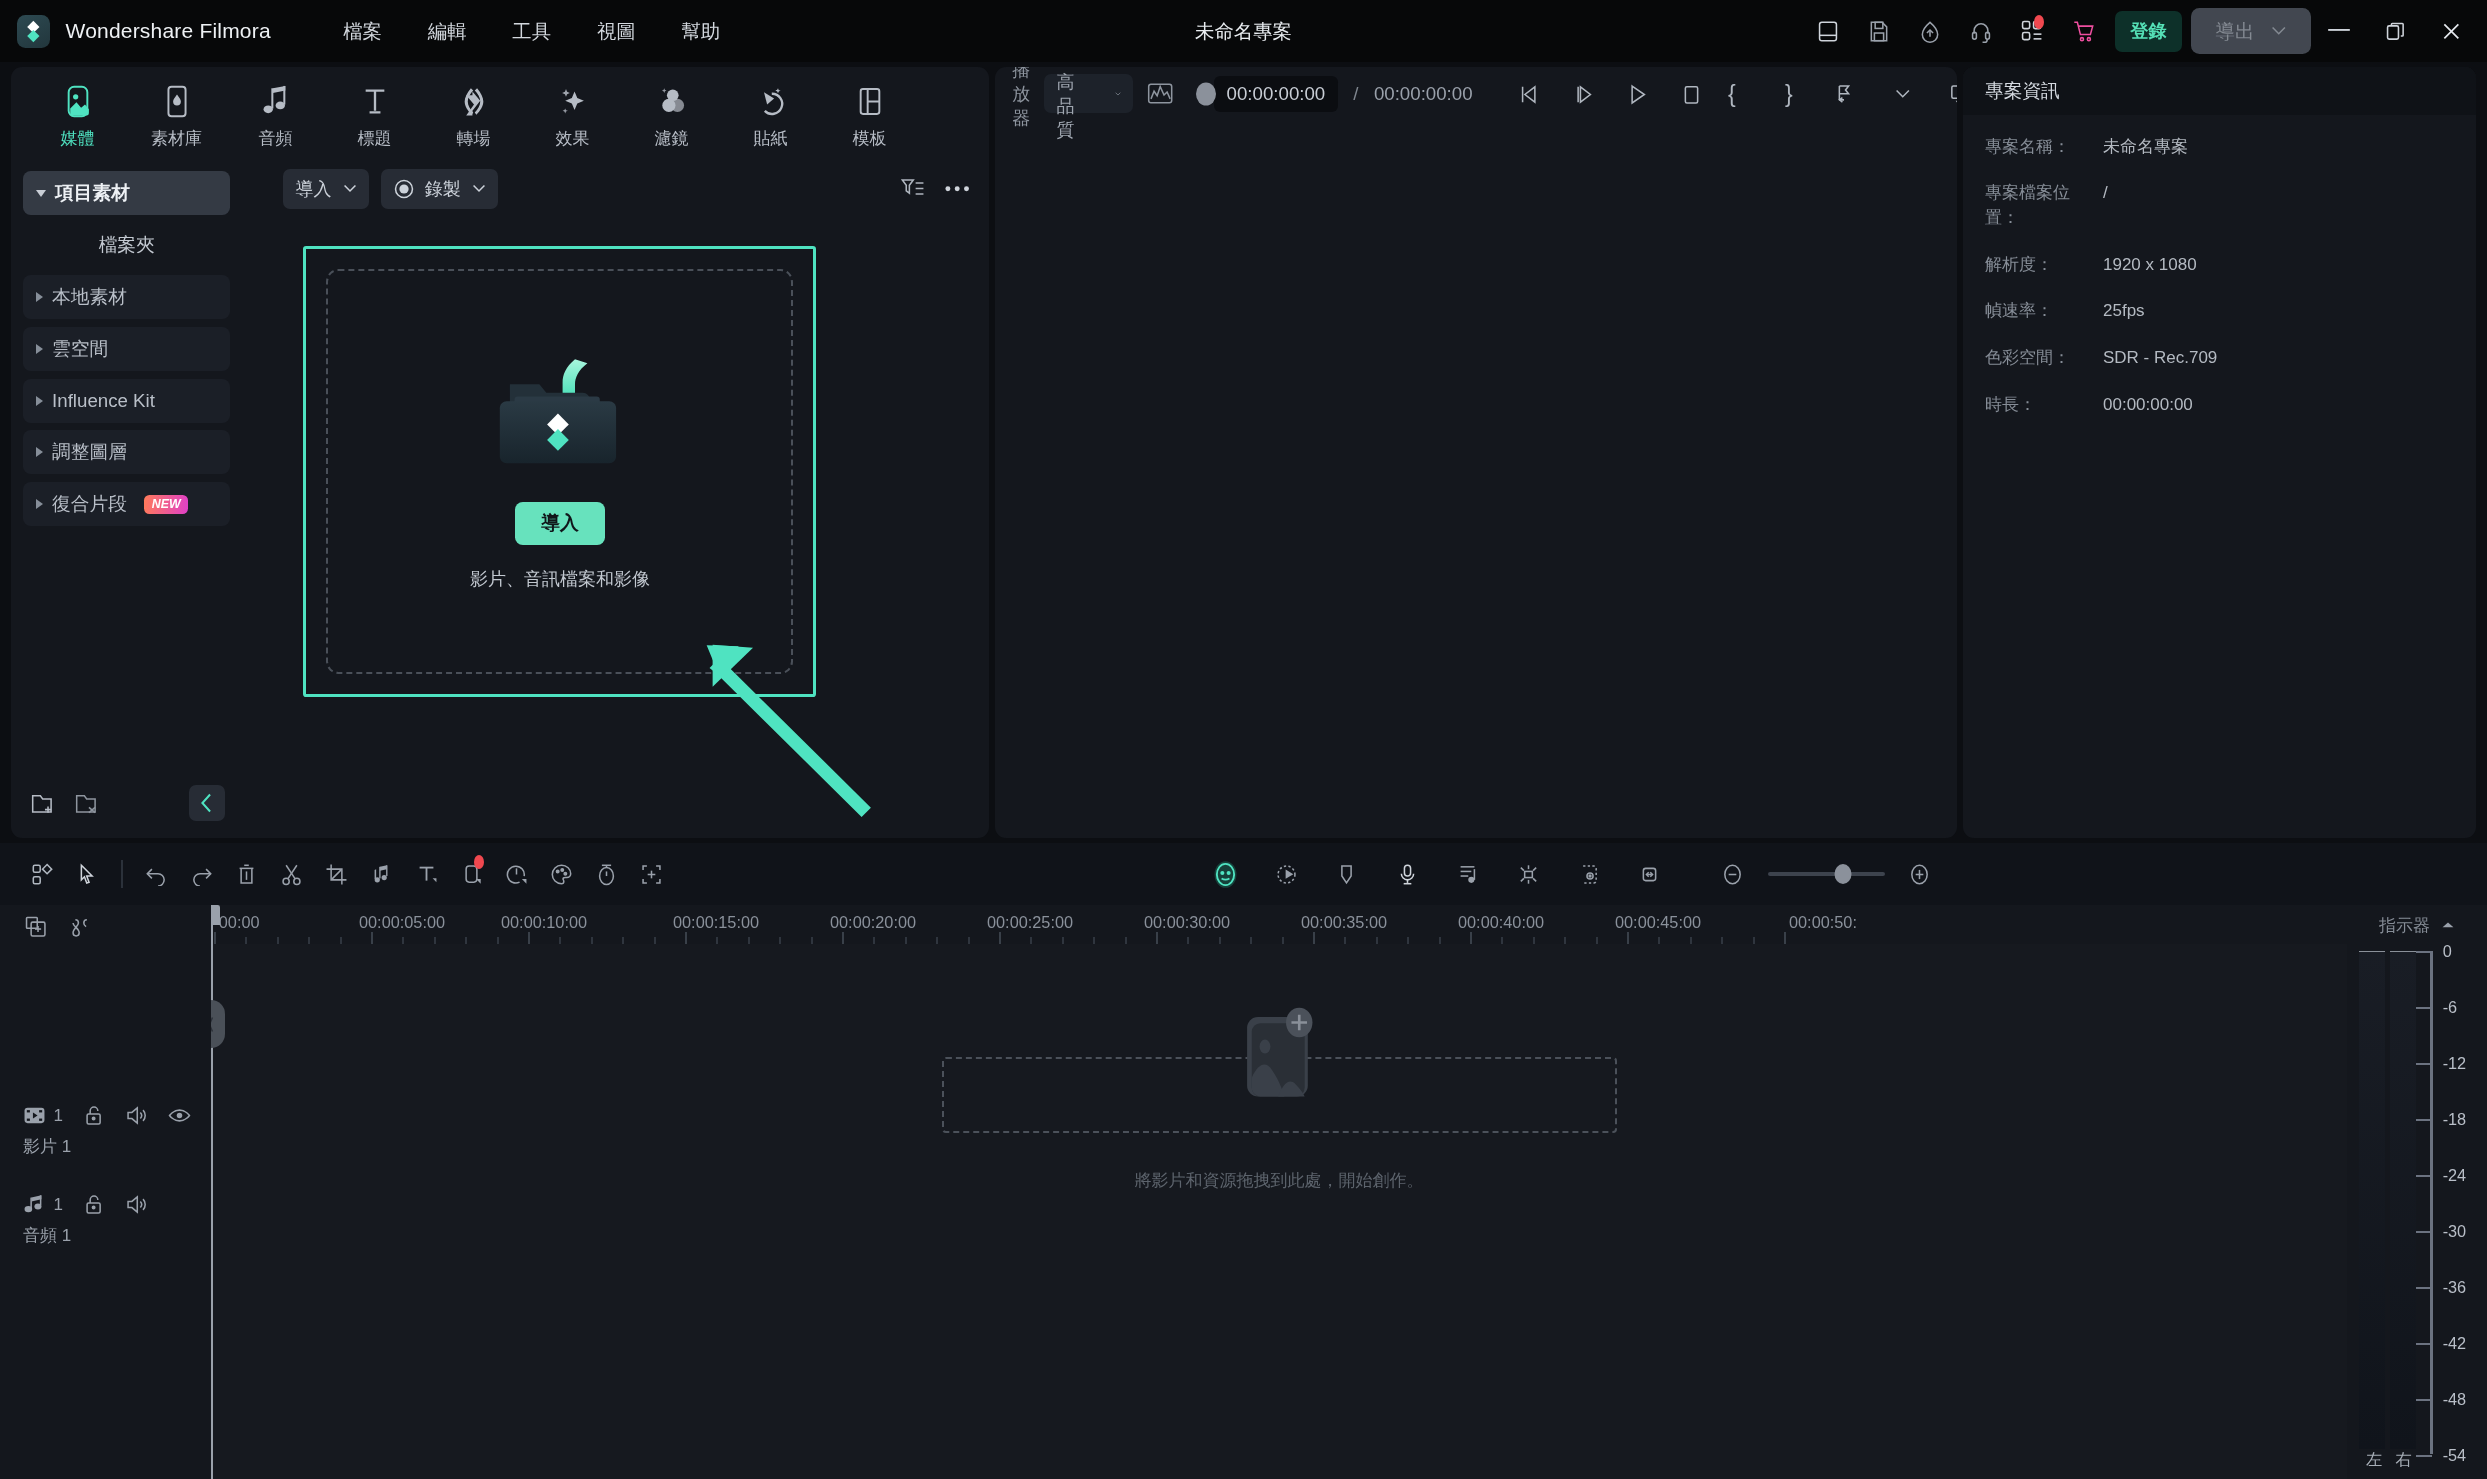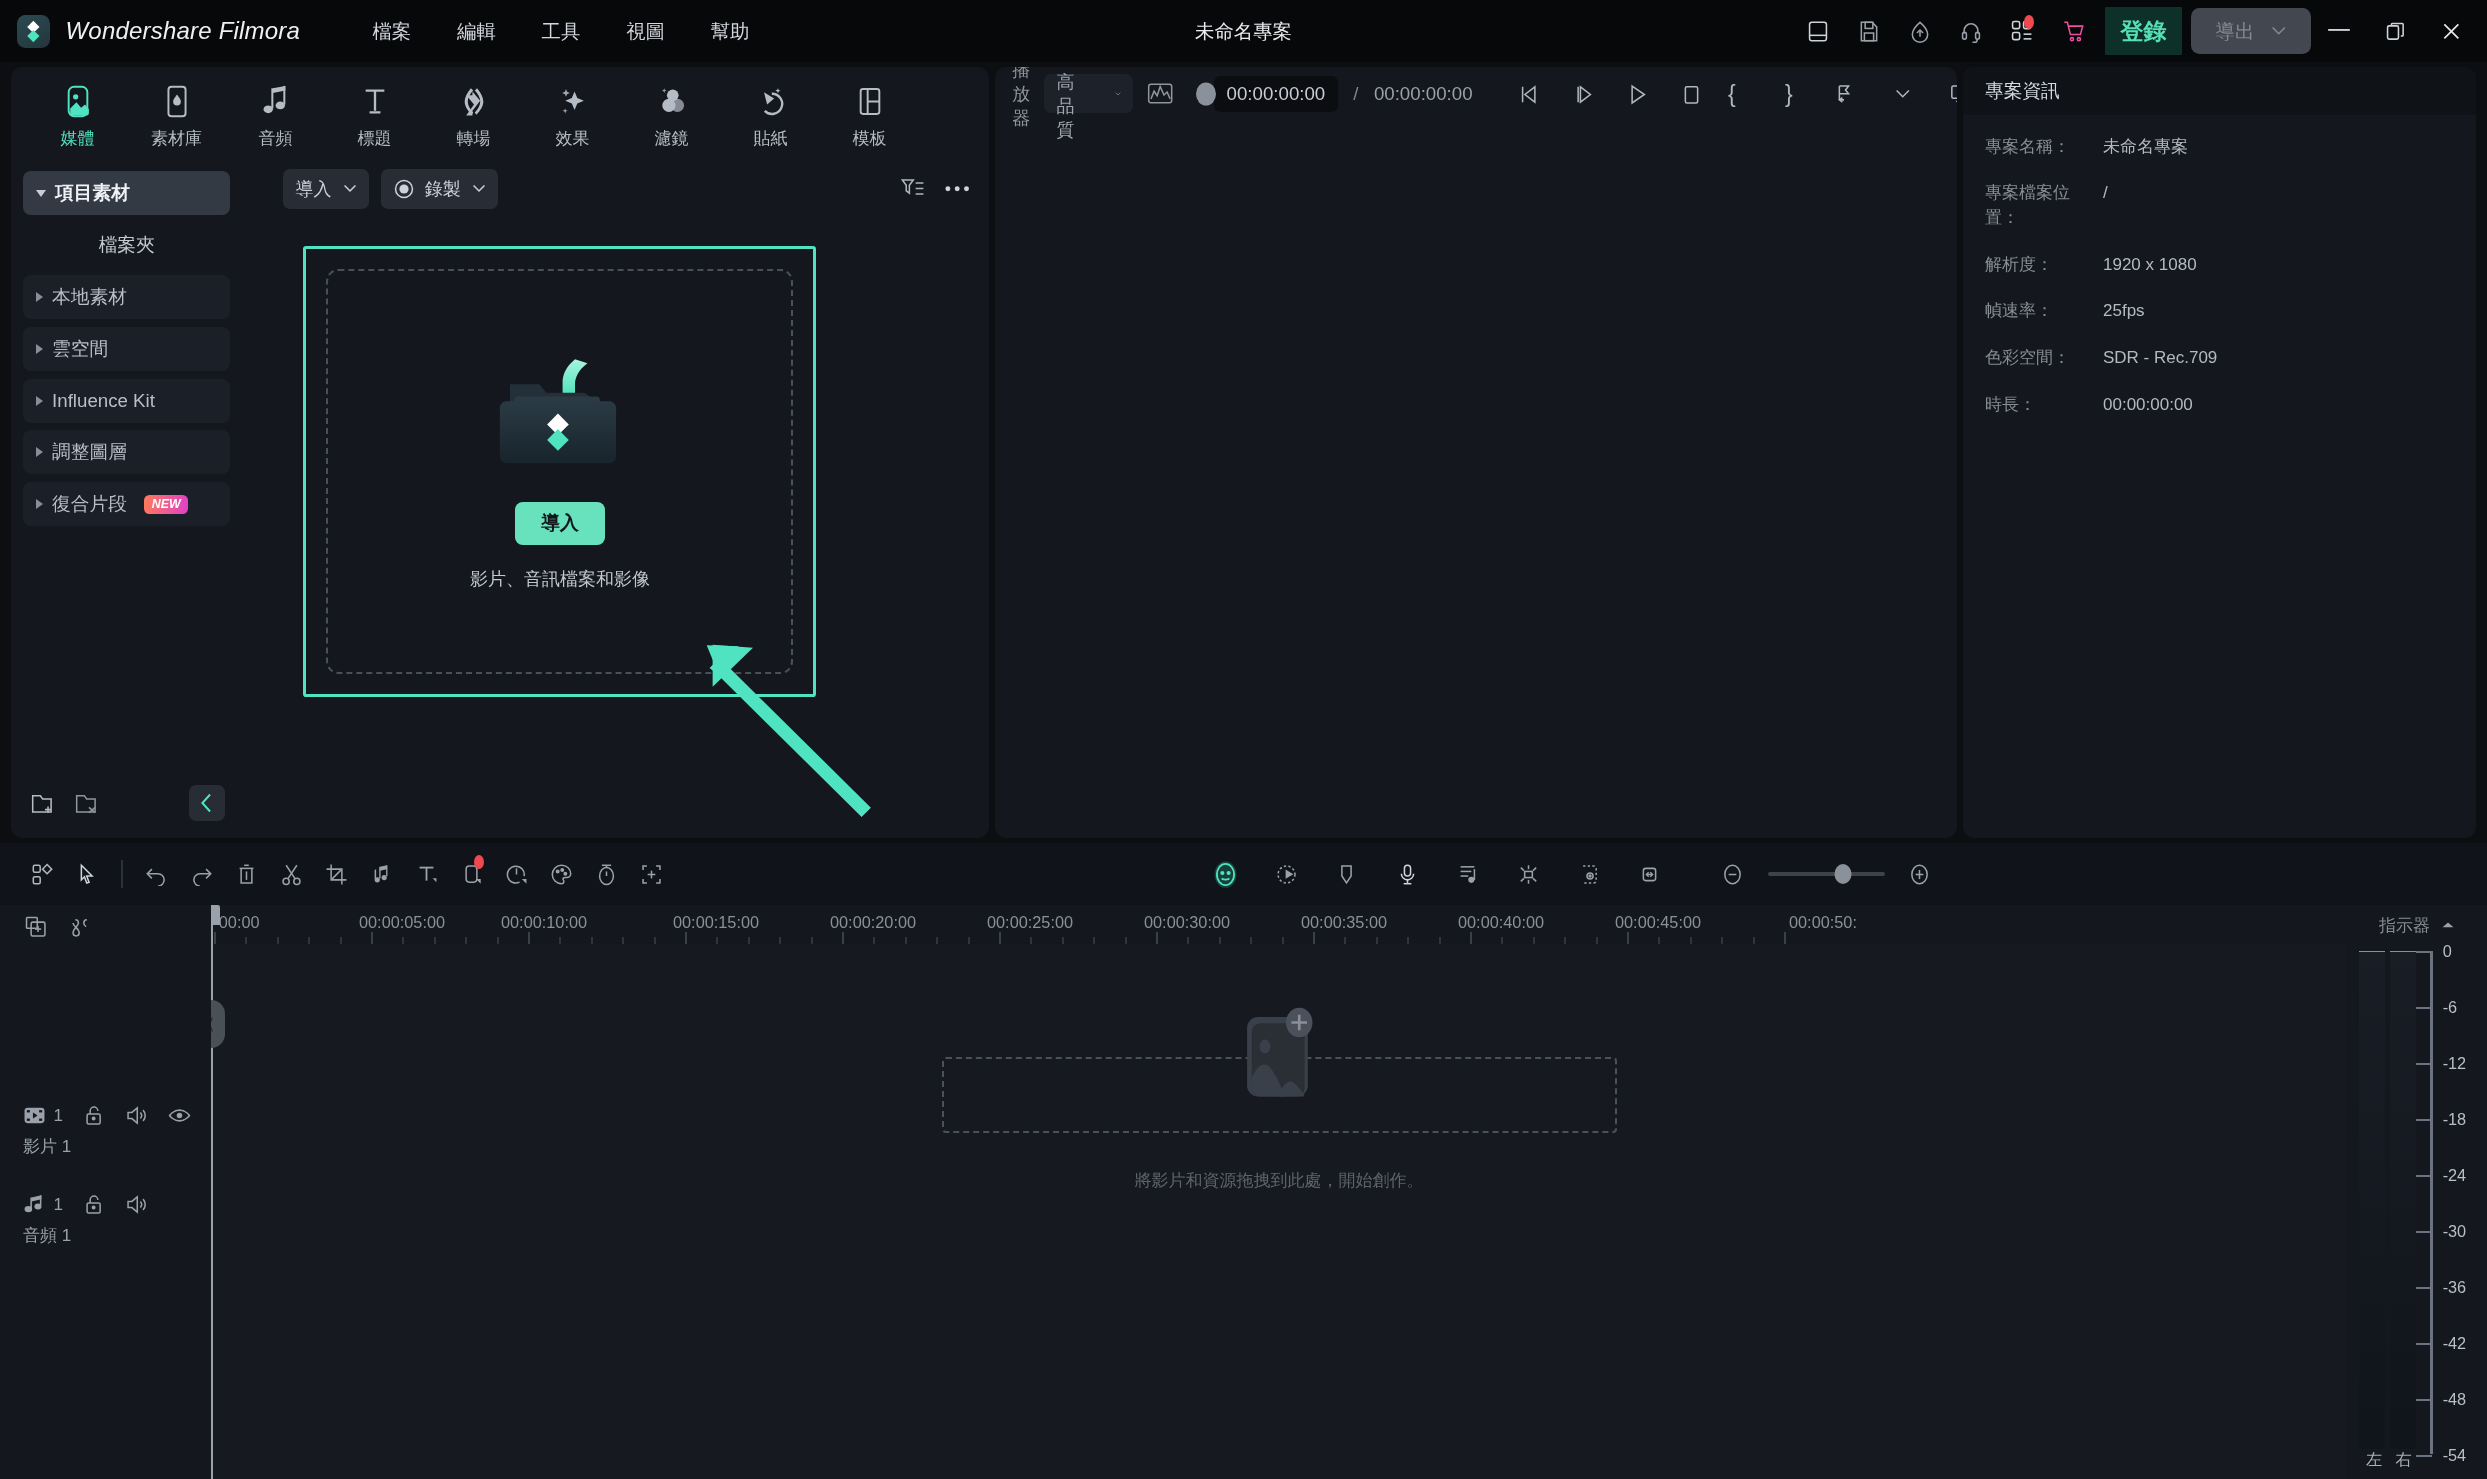--- a/index.html
+++ b/index.html
@@ -16,38 +16,38 @@
   .titlebar {
     height: 62px; background: #070809; display: flex; align-items: center;
     flex: 0 0 62px; position: relative;
   }
   .brand { display: flex; align-items: center; gap: 15.5px; padding-left: 17px; }
   .brand-logo {
     width: 33px; height: 33px; border-radius: 8.5px;
     background: linear-gradient(150deg,#2d4a52 0%,#22363c 100%);
     display: flex; align-items: center; justify-content: center;
   }
-  .brand-name { font-size: 24px; color: #eef1f4; letter-spacing: 0.2px; font-style: italic; }
+  .brand-name { font-size: 21px; color: #eef1f4; letter-spacing: 0.2px; }
   .menubar { display: flex; align-items: center; gap: 7px; margin-left: 53px; }
   .menu-item {
     font-size: 19.4px; color: #d3d8de; padding: 6.2px 19.4px; cursor: default;
     border-radius: 4.7px;
   }
   .win-title {
     position: absolute; left: 0; right: 0; text-align: center;
     font-size: 19.4px; color: #e9edf1; pointer-events: none;
   }
   .tb-right { margin-left: auto; display: flex; align-items: center; gap: 0; padding-right: 7.8px; }
   .tb-icon {
     width: 51px; height: 48px; display: flex; align-items: center; justify-content: center;
     position: relative; border-radius: 6.2px;
   }
   .login-btn {
-    background: #0d3029; color: #55e0b6; font-size: 23px; font-weight: 600;
-    border-radius: 1px; padding: 8.5px 15.5px; margin: 0 9.3px 0 6.2px;
+    background: #0d3029; color: #55e0b6; font-size: 18px; font-weight: 600;
+    border-radius: 7px; padding: 8.5px 15.5px; margin: 0 9.3px 0 6.2px;
   }
   .export-btn {
     background: #4d535d; color: #9aa1ab; font-size: 19.4px;
     border-radius: 8.5px; padding: 9.3px 17px; display: flex; align-items: center; gap: 17px;
     width: 120px; justify-content: center; opacity: .85;
   }
   .wctrl { width: 56px; height: 50px; display: flex; align-items: center; justify-content: center; }
   .dot-badge {
     position: absolute; width: 10px; height: 14px; border-radius: 50%;
     background: #f0484f; top: 7.8px; right: 14px;

